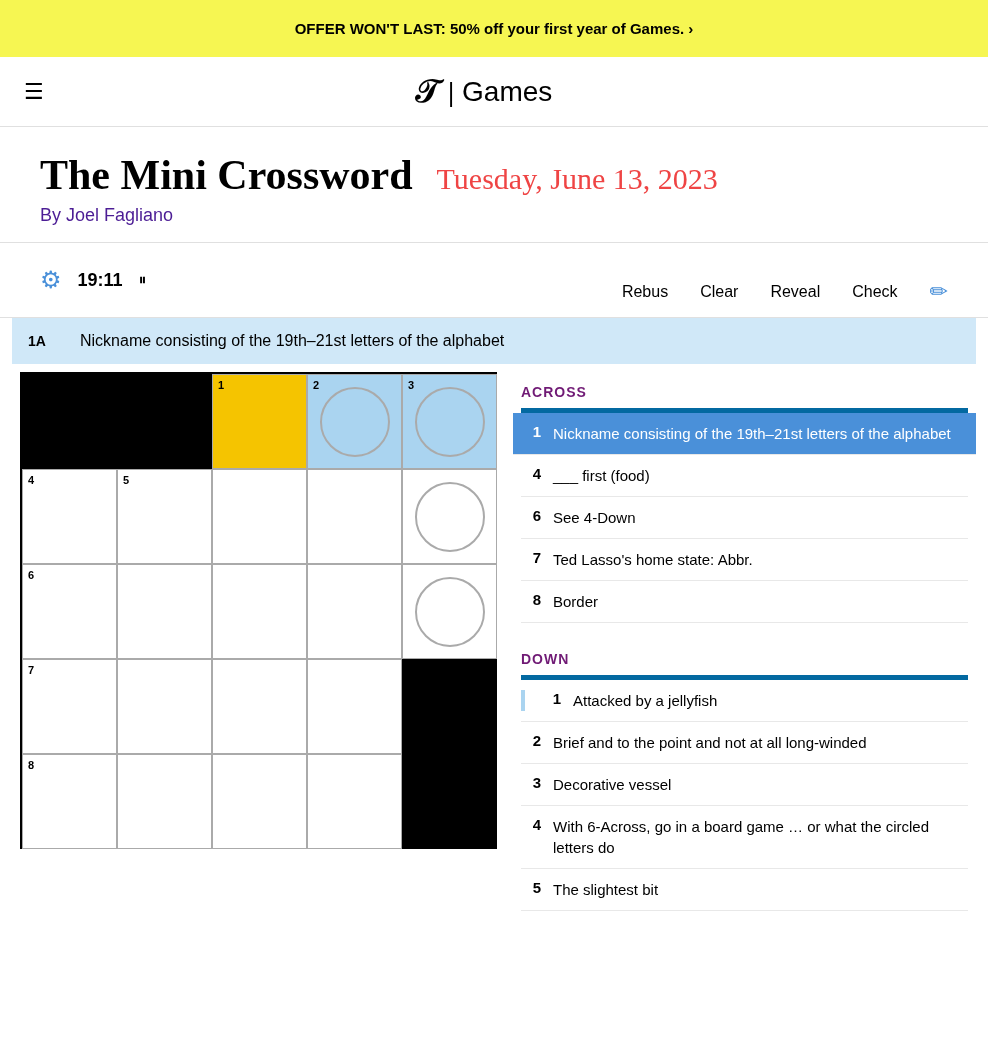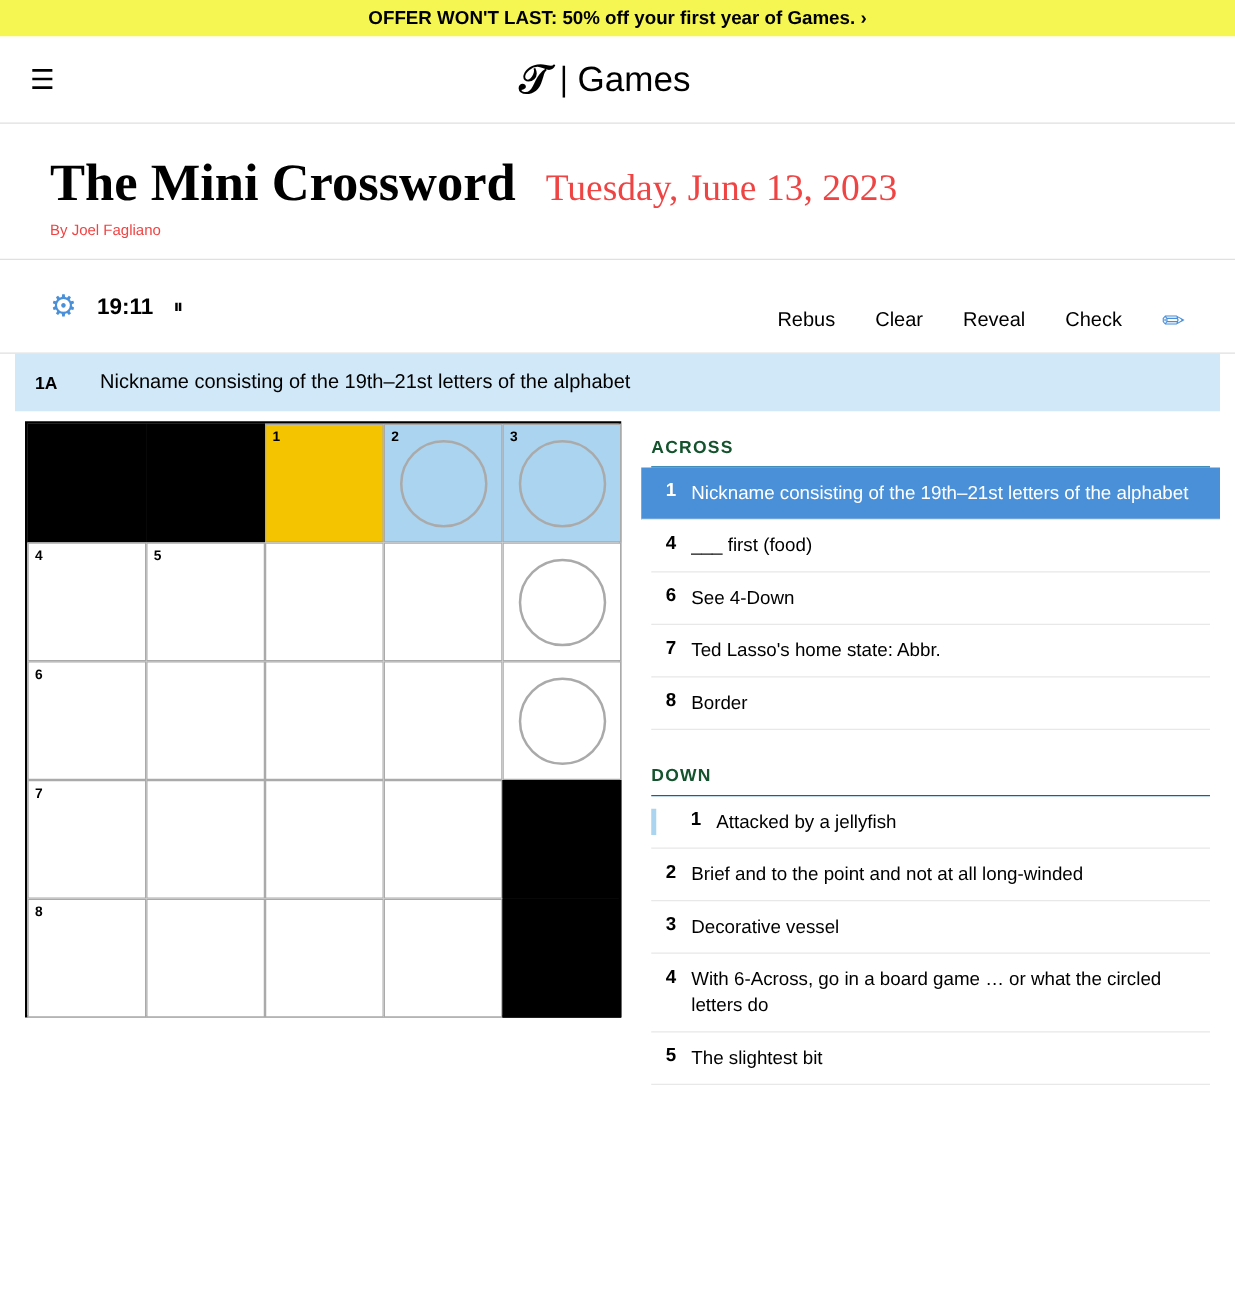--- a/index.html
+++ b/index.html
@@ -2,21 +2,21 @@
 <html><head>
   <meta charset="utf-8">
   <style>
     * { box-sizing: border-box; margin: 0; padding: 0; }
     body { font-family: 'Georgia', serif; background: #fff; width: 988px; }
 
     
     .banner {
       background: #f6f652;
       text-align: center;
-      padding: 6px;
+      padding: 20px;
       font-family: Arial, sans-serif;
       font-size: 15px;
       font-weight: 600;
       color: #000;
       cursor: pointer;
     }
 
     
     .header {
       display: flex;
@@ -62,22 +62,22 @@
       display: inline;
     }
     .title-date {
       font-size: 30px;
       color: #ef4444;
       font-family: 'Georgia', serif;
       font-weight: 400;
       margin-left: 20px;
     }
     .title-author {
-      font-size: 12px;
-      color: #ef4444;
+      font-size: 18px;
+      color: #4c1d95;
       margin-top: 6px;
       font-family: Arial, sans-serif;
     }
 
     
     .toolbar {
       display: flex;
       align-items: center;
       padding: 12px 40px;
       border-top: 1px solid #e0e0e0;
@@ -206,23 +206,23 @@
     .clues-section {
       flex: 1;
       padding-top: 0;
     }
     .clues-header {
       font-family: Arial, sans-serif;
       font-size: 14px;
       font-weight: 900;
       letter-spacing: 1px;
       text-transform: uppercase;
-      color: #14532d;
+      color: #701a75;
       padding: 12px 0 8px 0;
-      border-bottom: 1px solid #0369a1;
+      border-bottom: 5px solid #0369a1;
     }
     .clue-item {
       display: flex;
       align-items: flex-start;
       padding: 10px 0;
       border-bottom: 1px solid #e8e8e8;
       font-family: Arial, sans-serif;
       font-size: 15px;
       color: #000;
       gap: 12px;

